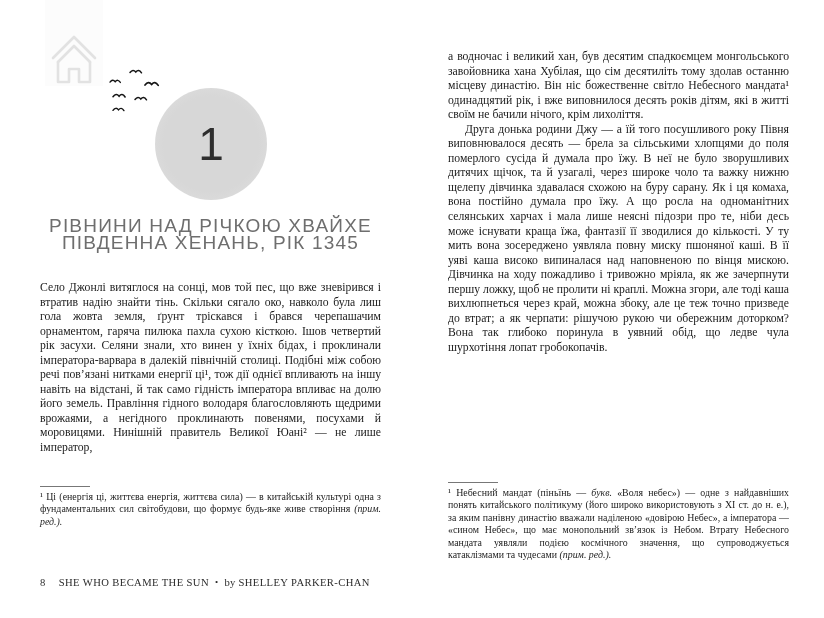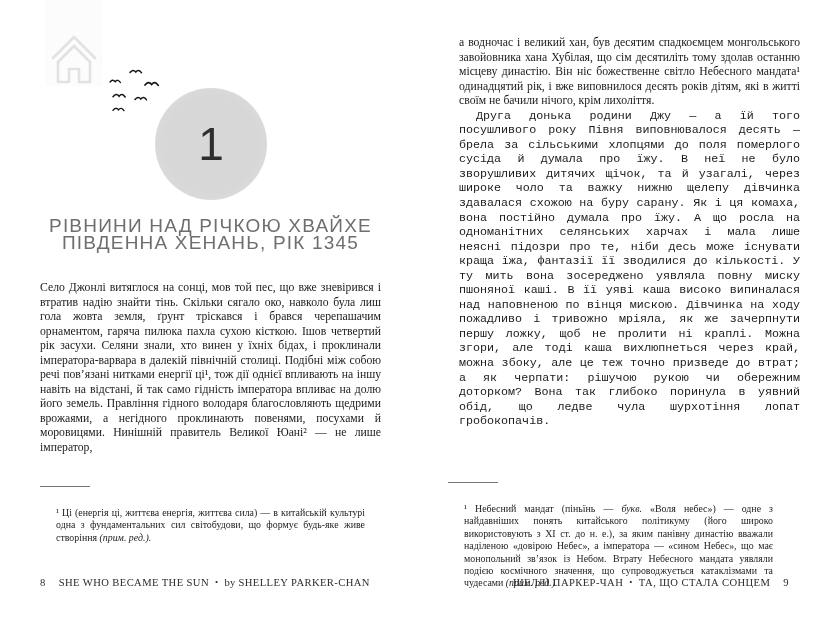--- a/index.html
+++ b/index.html
@@ -35,35 +35,35 @@
   .chapter-title{
     position:absolute;top:217px;left:0;width:100%;text-align:center;
     font-family:"Liberation Sans",sans-serif;font-size:19px;line-height:17px;
     color:#6e6e6e;letter-spacing:1.2px;
   }
 
   .body-text{
     position:absolute;top:281px;left:0;width:341px;
     font-size:11.7px;line-height:14.55px;text-align:justify;
   }
-  #page-right .body-text{top:36px;margin-left:11px;}
+  #page-right .body-text{top:50px;}
   .body-text p{margin:0;}
-  .body-text p.indent{text-indent:17px;font-family:Liberation Mono, monospace;}
+  .body-text p.indent{text-indent:17px;}
 
   .fn-sep{position:absolute;left:0;width:50px;border-top:1px solid #777;}
   #page-left .fn-sep{top:486px;}
   #page-right .fn-sep{top:482px;}
 
   .footnotes{
     position:absolute;left:0;width:341px;
     font-size:9.9px;line-height:12.4px;text-align:justify;color:#1c1c1c;
   }
   #page-left .footnotes{top:491px;}
   #page-right .footnotes{top:487px;}
-  .footnotes p{margin:16px;}
+  .footnotes p{margin:0;}
   .footnotes i{}
 
   .footer{
     position:absolute;top:577px;left:0;width:341px;
     font-size:10.6px;letter-spacing:0.4px;color:#2b2b2b;white-space:nowrap;
   }
   .footer .bullet{margin:0 6px;font-size:9px;vertical-align:1px;}
   #page-left .footer .pagenum{margin-right:13px;}
   #page-right .footer{text-align:right;}
   #page-right .footer .pagenum{margin-left:13px;}
@@ -125,16 +125,13 @@
     <p>а водночас і великий хан, був десятим спадкоємцем монгольського завойовника хана Хубілая, що сім десятиліть тому здолав останню місцеву династію. Він ніс божественне світло Небесного мандата¹ одинадцятий рік, і вже виповнилося десять років дітям, які в житті своїм не бачили нічого, крім лихоліття.</p>
     <p class="indent">Друга донька родини Джу — а їй того посушливого року Півня виповнювалося десять — брела за сільськими хлопцями до поля померлого сусіда й думала про їжу. В неї не було зворушливих дитячих щічок, та й узагалі, через широке чоло та важку нижню щелепу дівчинка здавалася схожою на буру сарану. Як і ця комаха, вона постійно думала про їжу. А що росла на одноманітних селянських харчах і мала лише неясні підозри про те, ніби десь може існувати краща їжа, фантазії її зводилися до кількості. У ту мить вона зосереджено уявляла повну миску пшоняної каші. В її уяві каша високо випиналася над наповненою по вінця мискою. Дівчинка на ходу пожадливо і тривожно мріяла, як же зачерпнути першу ложку, щоб не пролити ні краплі. Можна згори, але тоді каша вихлюпнеться через край, можна збоку, але це теж точно призведе до втрат; а як черпати: рішучою рукою чи обережним доторком? Вона так глибоко поринула в уявний обід, що ледве чула шурхотіння лопат гробокопачів.</p>
   </div>
 
   <div class="fn-sep"></div>
 
   <div class="footnotes">
     <p><span>¹ Небесний мандат (піньїнь — </span><i>букв.</i><span> «Воля небес») — одне з найдавніших понять китайського політикуму (його широко використовують з XI ст. до н. е.), за яким панівну династію вважали наділеною «довірою Небес», а імператора — «сином Небес», що має монопольний зв’язок із Небом. Втрату Небесного мандата уявляли подією космічного значення, що супроводжується катаклізмами та чудесами </span><i>(прим. ред.).</i></p>
   </div>
 
-  <div class="footer">
-    <span>ШЕЛЛІ ПАРКЕР-ЧАН</span><span class="bullet">•</span><span>ТА, ЩО СТАЛА СОНЦЕМ</span><span class="pagenum">9</span>
-  </div>
 </div>
 
 </body></html>

